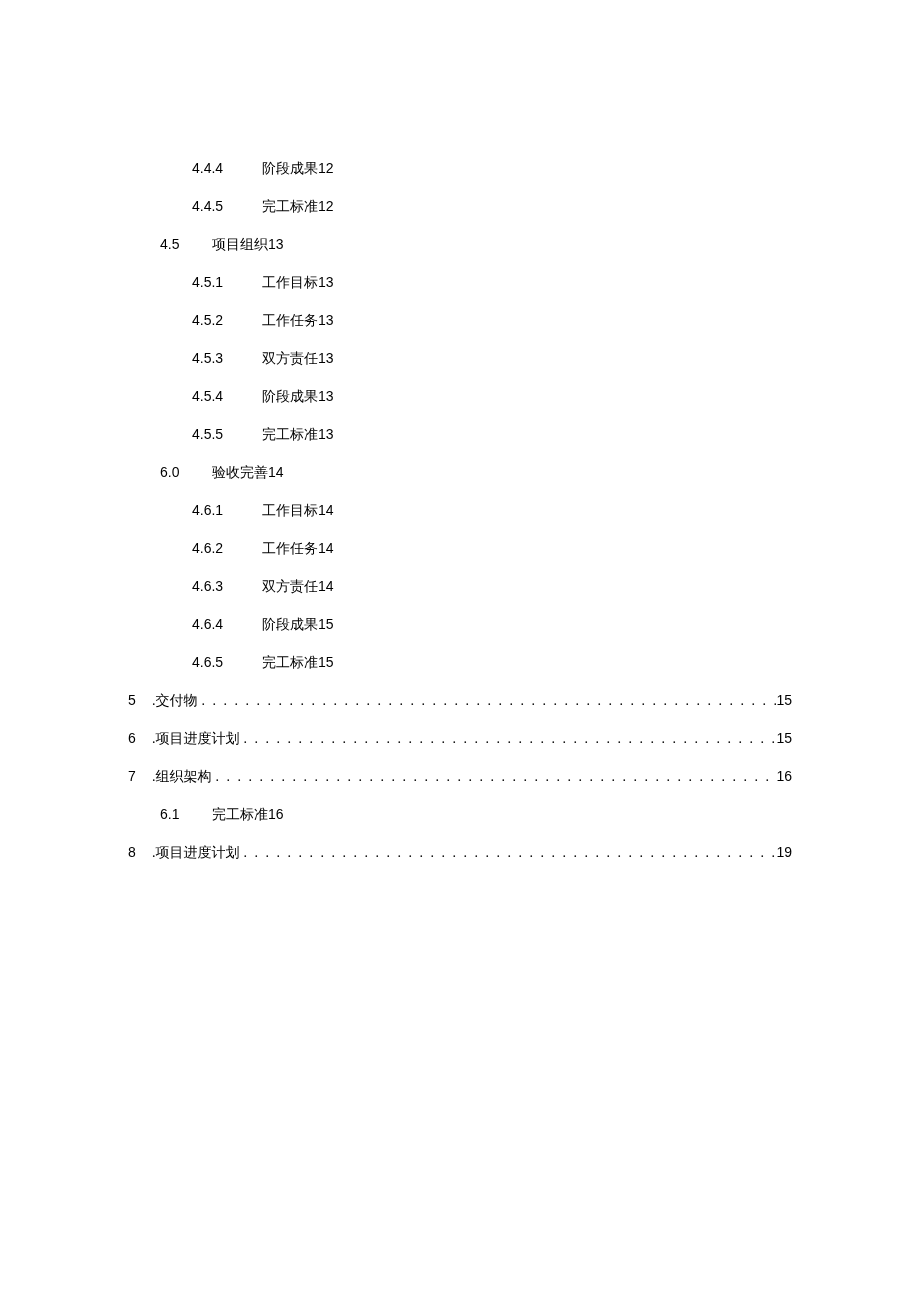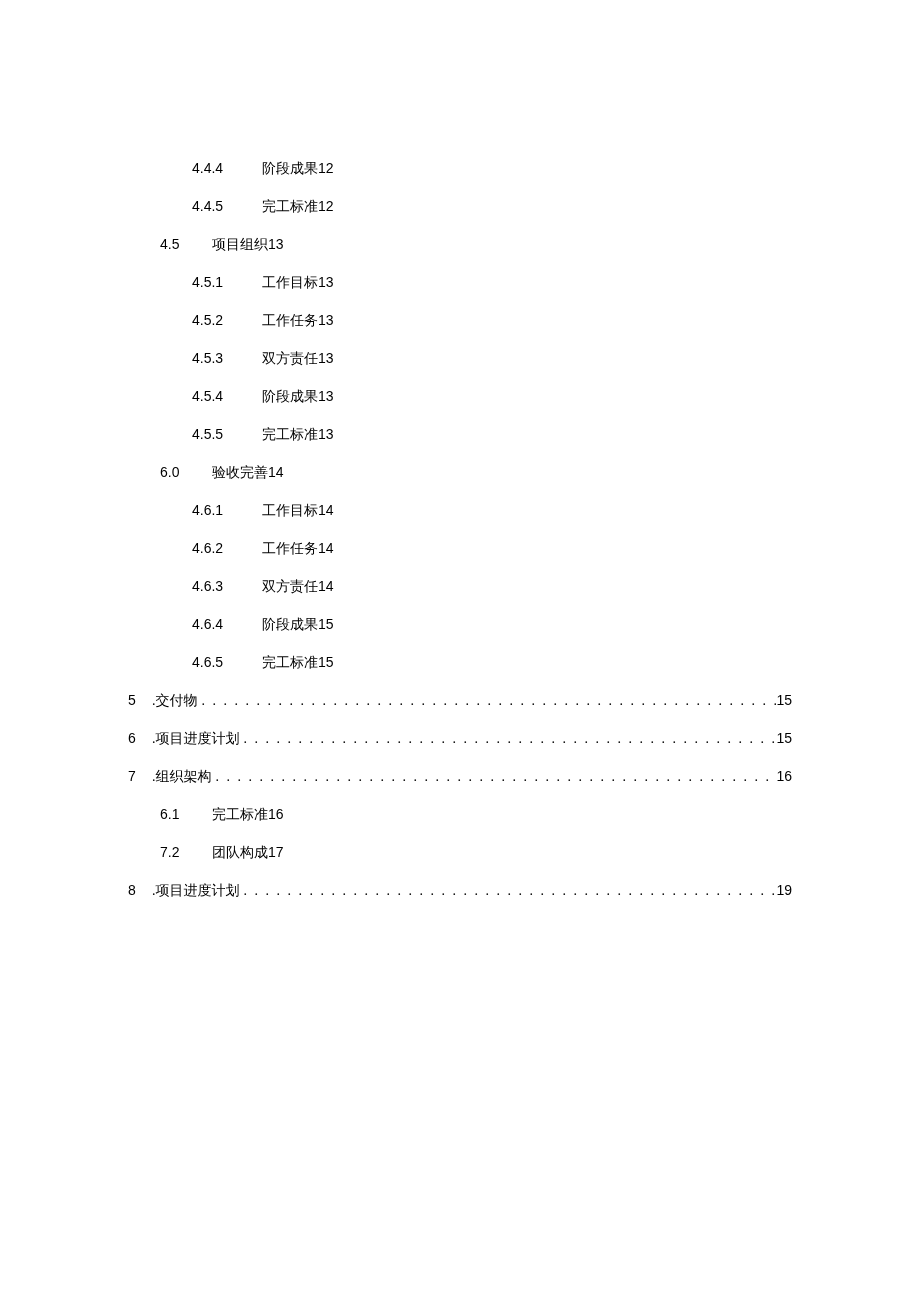--- a/index.html
+++ b/index.html
@@ -154,25 +154,20 @@
       <span>.</span>
       <span class="title">组织架构</span>
       <span class="dots">. . . . . . . . . . . . . . . . . . . . . . . . . . . . . . . . . . . . . . . . . . . . . . . . . . . . . . . . . . . . . . . . . . . . . . . . . . . . . . . . . . . . . . . . . . . . . . . . . . . . . . . . . . . . . . . . . . . . . . . . . . .</span>
       <span class="page-right">16</span>
     </div>
     <div class="toc-line toc-level-2">
       <span class="num num-l2">6.1</span>
       <span class="title">完工标准</span>
       <span class="page-inline">16</span>
     </div>
-    <div class="toc-line toc-level-2">
-      <span class="num num-l2">7.2</span>
-      <span class="title">团队构成</span>
-      <span class="page-inline">17</span>
-    </div>
     <div class="toc-line toc-level-1">
       <span class="num num-l1">8</span>
       <span>.</span>
       <span class="title">项目进度计划</span>
       <span class="dots">. . . . . . . . . . . . . . . . . . . . . . . . . . . . . . . . . . . . . . . . . . . . . . . . . . . . . . . . . . . . . . . . . . . . . . . . . . . . . . . . . . . . . . . . . . . . . . . . . . . . . . . . . . . . . . . . . . . . . . . . . . .</span>
       <span class="page-right">19</span>
     </div>
   </div>
 
 </body></html>

